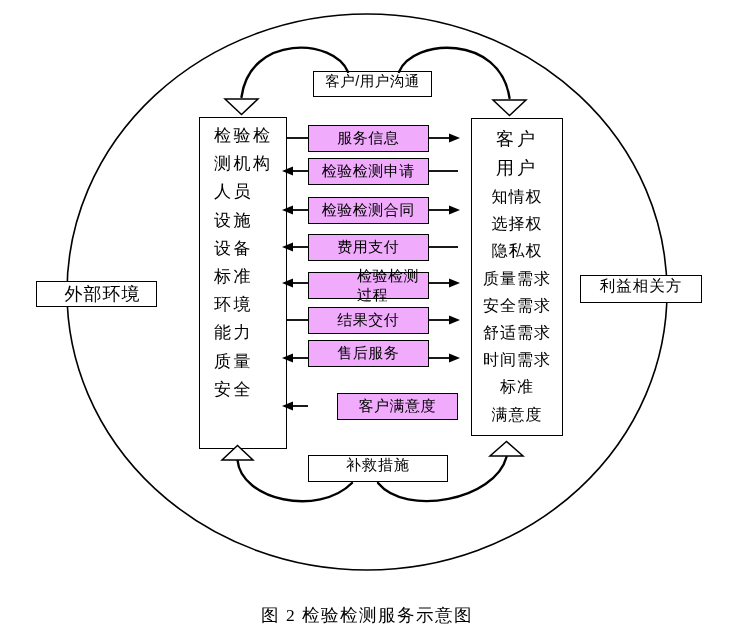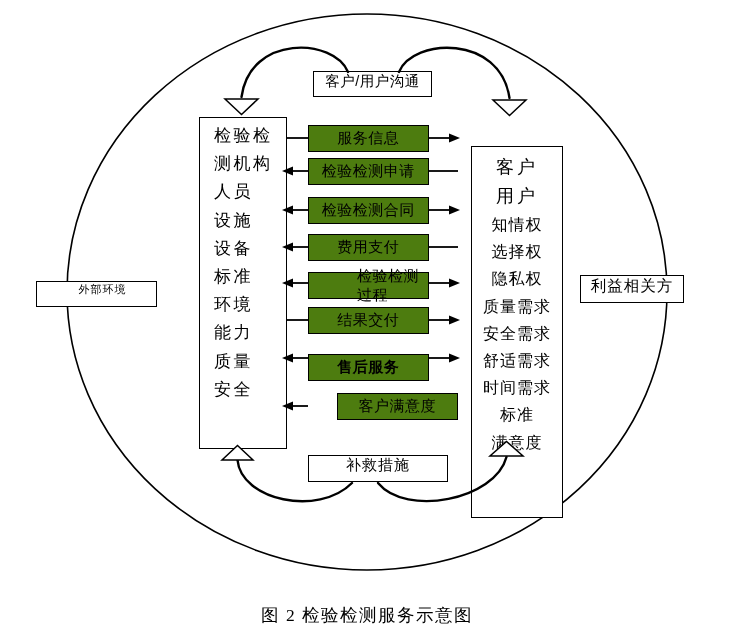--- a/index.html
+++ b/index.html
@@ -9,32 +9,32 @@
   svg.layer{position:absolute;left:0;top:0;pointer-events:none;}
   .ellipse{fill:none;stroke:#000;stroke-width:1.6px;}
   .arc{fill:none;stroke:#000;stroke-width:2.4px;stroke-linecap:round;}
   .hollow{fill:#ffffff;stroke:#000;stroke-width:1.5px;}
   .conn{stroke:#000;stroke-width:1.8px;}
   .conn-head{fill:#000;stroke:none;}
   .box{position:absolute;background:#ffffff;border:1.5px solid #000;box-sizing:border-box;
        display:flex;align-items:flex-start;justify-content:center;}
   .top-box{left:313px;top:71px;width:119px;height:26px;font-size:14.5px;letter-spacing:0.5px;}
   .bottom-box{left:308px;top:455px;width:140px;height:27px;font-size:15px;letter-spacing:1px;}
-  .outer-left{left:36px;top:281px;width:121px;height:26px;font-size:11px;letter-spacing:1px;padding-left:12px;}
-  .outer-right{left:580px;top:275px;width:104px;height:28px;font-size:15.5px;letter-spacing:1px;}
+  .outer-left{left:36px;top:281px;width:121px;height:26px;font-size:18px;letter-spacing:1px;padding-left:12px;}
+  .outer-right{left:580px;top:275px;width:122px;height:28px;font-size:15.5px;letter-spacing:1px;}
   .institution{left:199px;top:117px;width:88px;height:332px;flex-direction:column;
        align-items:flex-start;justify-content:flex-start;padding:4px 0 0 14px;
        font-size:17px;letter-spacing:2.5px;line-height:28.2px;}
-  .customer{left:471px;top:118px;width:92px;height:372px;flex-direction:column;
+  .customer{left:471px;top:118px;width:92px;height:318px;flex-direction:column;
        align-items:center;justify-content:flex-start;padding-top:6px;
-       font-size:16px;letter-spacing:1px;line-height:27.2px;margin-top:28px;}
+       font-size:16px;letter-spacing:1px;line-height:27.2px;}
   .customer .bline:nth-child(1),
   .customer .bline:nth-child(2){font-size:18px;letter-spacing:3px;line-height:29px;}
   .bline{white-space:nowrap;}
-  .flow-box{position:absolute;left:308px;width:120.5px;height:27px;background:#4d7c0f;
+  .flow-box{position:absolute;left:308px;width:120.5px;height:27px;background:#f0abfc;
        border:1.5px solid #000;box-sizing:border-box;display:flex;align-items:center;
        justify-content:center;font-size:15px;letter-spacing:0.5px;}
   .caption{position:absolute;left:0;top:603px;width:734px;text-align:center;
        font-family:"Liberation Serif",serif;font-size:17.5px;letter-spacing:1.5px;}
 </style>
 </head>
 <body>
 
 <div class="page">
   <div class="diagram" id="diagram">
@@ -105,18 +105,18 @@
         <polygon points="282,406 293,401.5 293,410.5" class="conn-head"></polygon>
         <line x1="428" y1="406" x2="458" y2="406" class="conn"></line>
       </svg>
 
   <div class="flow-box" style="top: 124.5px;">服务信息</div>
       <div class="flow-box" style="top: 157.5px;">检验检测申请</div>
       <div class="flow-box" style="top: 196.5px;">检验检测合同</div>
       <div class="flow-box" style="top: 233.5px;">费用支付</div>
       <div class="flow-box" style="top: 272px; padding-left: 48px;">检验检测过程</div>
       <div class="flow-box" style="top: 306.5px;">结果交付</div>
-      <div class="flow-box" style="top: 354px; font-weight: bold;">售后服务</div>
+      <div class="flow-box" style="top: 340px;">售后服务</div>
       <div class="flow-box" style="top: 392.5px; margin-left: 29px;">客户满意度</div>
     </div>
 
   <div class="caption">图 2 检验检测服务示意图</div>
 </div>
 
 </body></html>

